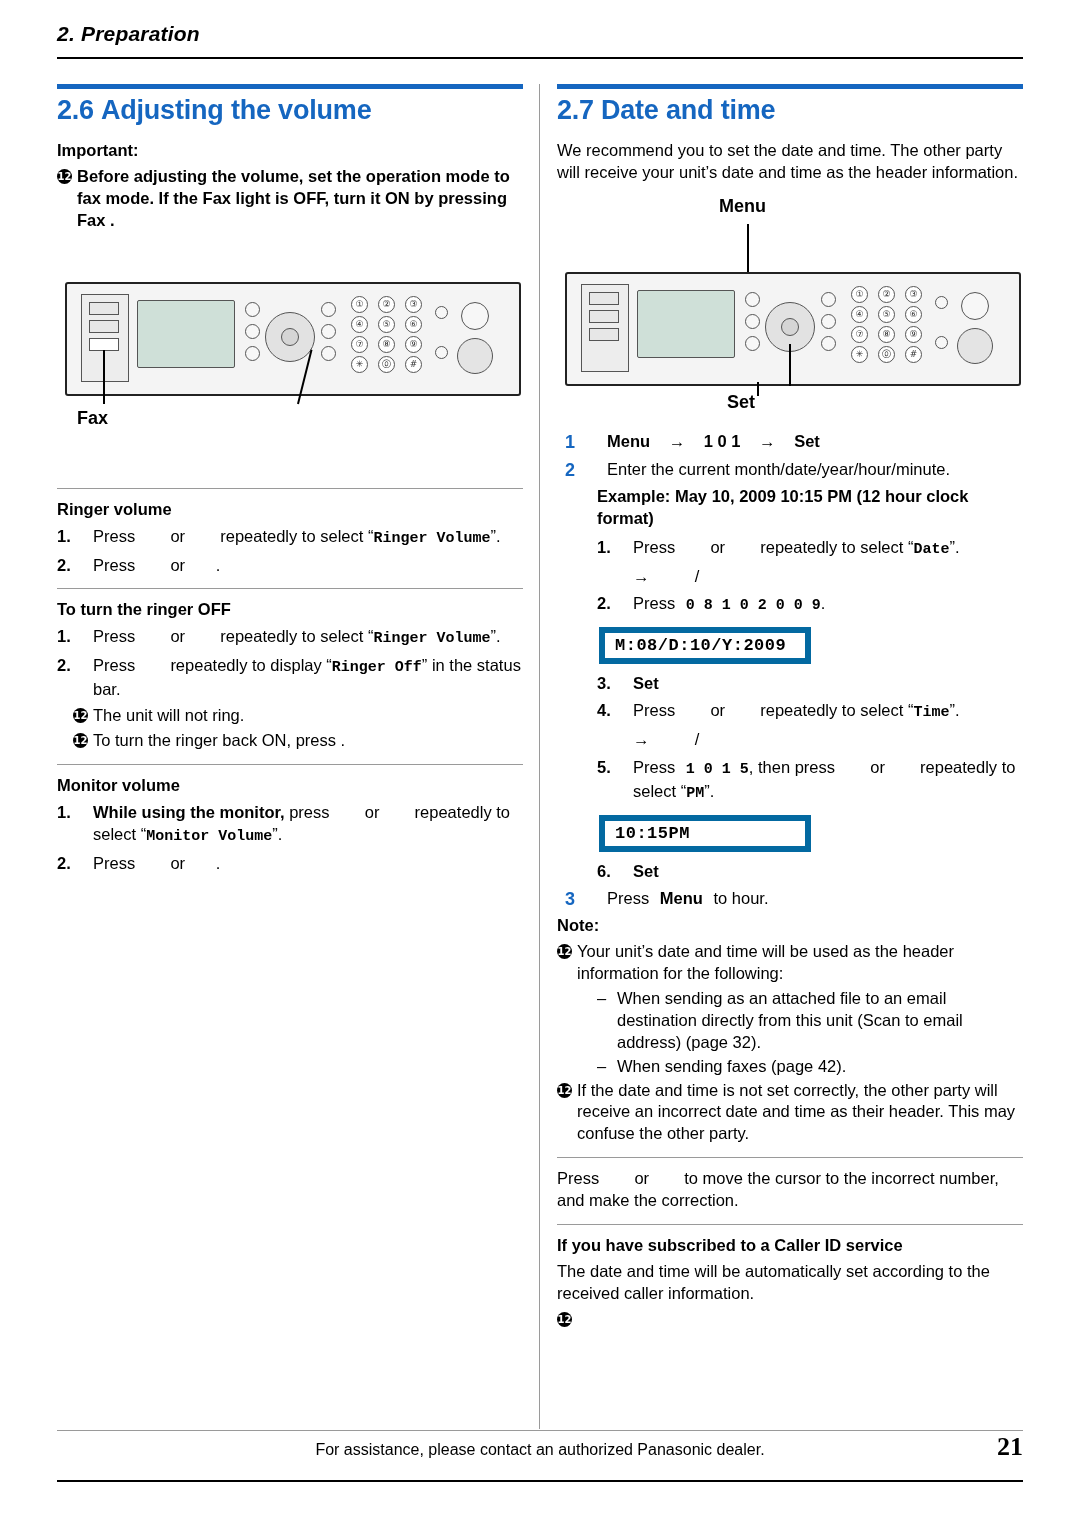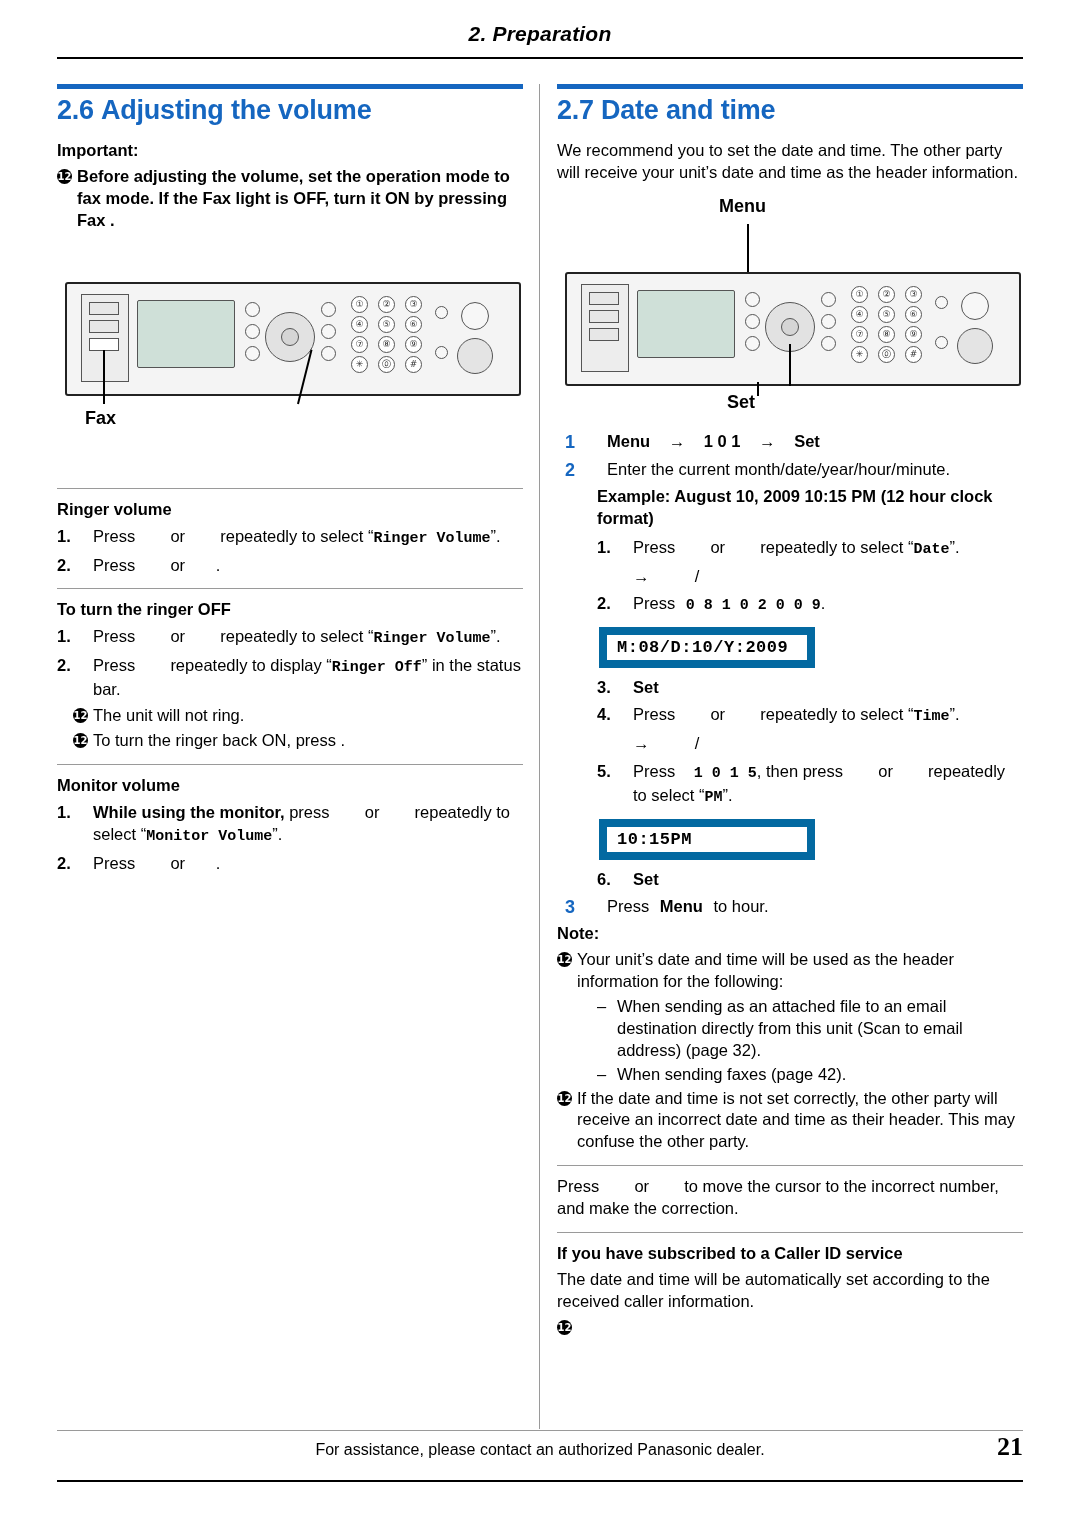--- a/index.html
+++ b/index.html
@@ -8,21 +8,21 @@
     font-family:"Liberation Sans", sans-serif;
     color:#000;
     position:relative;
     overflow:hidden;
   }
   .page{position:absolute;left:0;top:0;width:1080px;height:1526px;}
 
   
   .hdr{
     position:absolute;left:57px;top:22px;width:966px;
-    text-align:center;
+    text-align:left;
     font-weight:bold;font-style:italic;font-size:21px;letter-spacing:.2px;
   }
   .hdr-rule{position:absolute;left:57px;top:57px;width:966px;height:2px;background:#000;}
 
   
   .col{position:absolute;top:84px;}
   .col-left{left:57px;width:466px;}
   .col-right{left:557px;width:466px;}
   .vdiv{position:absolute;left:539px;top:84px;width:1px;height:1345px;background:#9a9a9a;}
 
@@ -52,21 +52,21 @@
   .nl2 .n{position:absolute;left:8px;top:0;font-weight:bold;}
 
   .bignum{font-weight:bold;color:#1566c0;font-size:18px;}
 
   .hr{height:1px;background:#9a9a9a;margin:12px 0 10px 0;}
 
   
   .key{display:inline-block;min-width:26px;height:15px;vertical-align:-1px;}
 
   
-  .lcd{border:8px solid #0369a1;display:inline-block;padding:3px 10px;margin:6px 0 8px 42px;
+  .lcd{border:6px solid #0369a1;display:inline-block;padding:3px 10px;margin:6px 0 8px 42px;
        font-family:"Liberation Mono", monospace;font-weight:bold;font-size:17px;letter-spacing:.5px;min-width:180px;}
 
   
   .device{position:relative;}
   .dev-body{position:absolute;border:2px solid #222;background:#f4f4f4;border-radius:3px;}
   .dev-inner{position:absolute;border:1.5px solid #555;background:#e7e7e7;}
   .dev-lcd{position:absolute;border:1.5px solid #555;background:#cfe0d8;border-radius:2px;}
   .dot{position:absolute;border:1.5px solid #555;border-radius:50%;background:#f7f7f7;}
   .navpad{position:absolute;border:1.5px solid #555;border-radius:50%;background:#e2e2e2;}
   .keycirc{position:absolute;border:1px solid #555;border-radius:50%;background:#fff;
@@ -138,21 +138,21 @@
           <div class="keycirc" style="left: 54px; top: 60px; width: 15px; height: 15px; line-height: 14px;">#</div>
         </div>
       <div class="dot" style="left:378px;top:44px;width:11px;height:11px;"></div>
       <div class="dot" style="left:378px;top:84px;width:11px;height:11px;"></div>
       <div class="dot" style="left:404px;top:40px;width:26px;height:26px;"></div>
       <div class="dot" style="left:400px;top:76px;width:34px;height:34px;background:#e4e4e4;"></div>
 
       <div class="leadline" style="left:46px;top:88px;width:2px;height:54px;"></div>
       <div class="leadline" style="left:46px;top:140px;width:2px;height:2px;"></div>
       <div class="leadline" style="left:240px;top:86px;width:2px;height:56px;transform:rotate(14deg);transform-origin:bottom;"></div>
-      <div class="lbl" style="left:28px;top:146px;">Fax</div>
+      <div class="lbl" style="left:20px;top:146px;">Fax</div>
     </div>
 
     <div class="hr" style="margin-top:6px;"></div>
 
     <p class="bold-head">Ringer volume</p>
     <div class="nl">
       <span class="n">1.</span>
       <span>Press</span>
       <span class="key"></span>
       <span>or</span>
@@ -272,21 +272,21 @@
       <span class="b">1  0  1</span>
       <span style="margin:0 14px;">→</span>
       <span class="b">Set</span>
     </div>
 
     <div class="nl2">
       <span class="n bignum">2</span>
       <span style="margin-left:10px;">Enter the current month/date/year/hour/minute.</span>
     </div>
 
-    <p class="bold-head" style="padding-left:40px;margin-top:6px;">Example: August 10, 2009 10:15 PM (12 hour clock format)</p>
+    <p class="bold-head" style="padding-left:40px;margin-top:6px;">Example: May 10, 2009 10:15 PM (12 hour clock format)</p>
 
     
     <div class="nl" style="margin-left:40px;margin-top:6px;">
       <span class="n">1.</span>
       <span>Press</span>
       <span class="key"></span>
       <span>or</span>
       <span class="key"></span>
       <span>repeatedly to select “</span><span class="mono">Date</span><span>”.</span>
     </div>
@@ -321,21 +321,21 @@
     <div class="nl" style="margin-left:40px;">
       <span style="margin-right:10px;">→</span>
       <span class="key"></span>
       <span>/</span>
       <span class="key"></span>
     </div>
 
     <div class="nl" style="margin-left:40px;">
       <span class="n">5.</span>
       <span>Press</span>
-      <span class="mono" style="margin-left:14px;">1  0   1  5</span><span>, then press</span>
+      <span class="mono" style="margin-left:6px;">1  0   1  5</span><span>, then press</span>
       <span class="key"></span>
       <span>or</span>
       <span class="key"></span>
       <span>repeatedly to select “</span><span class="mono">PM</span><span>”.</span>
     </div>
 
     <div class="lcd">10:15PM</div>
 
     <div class="nl" style="margin-left:40px;">
       <span class="n">6.</span>

